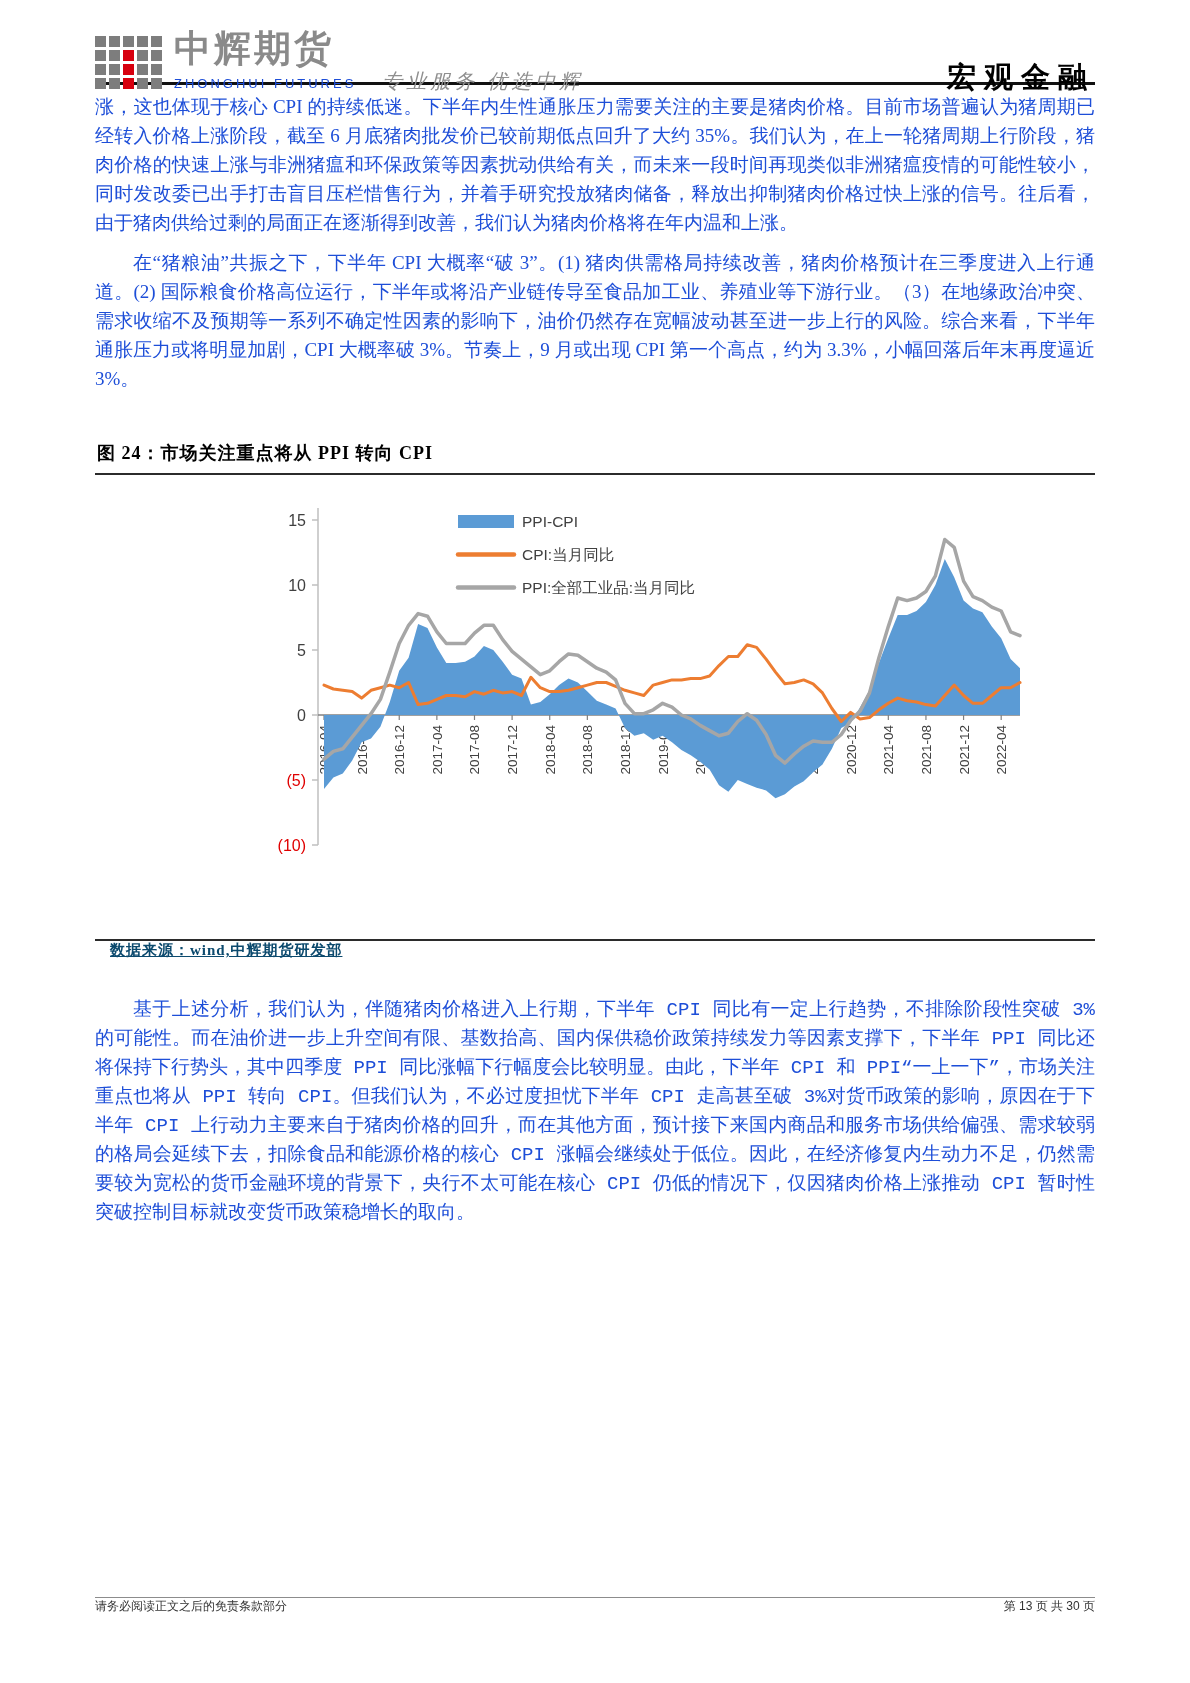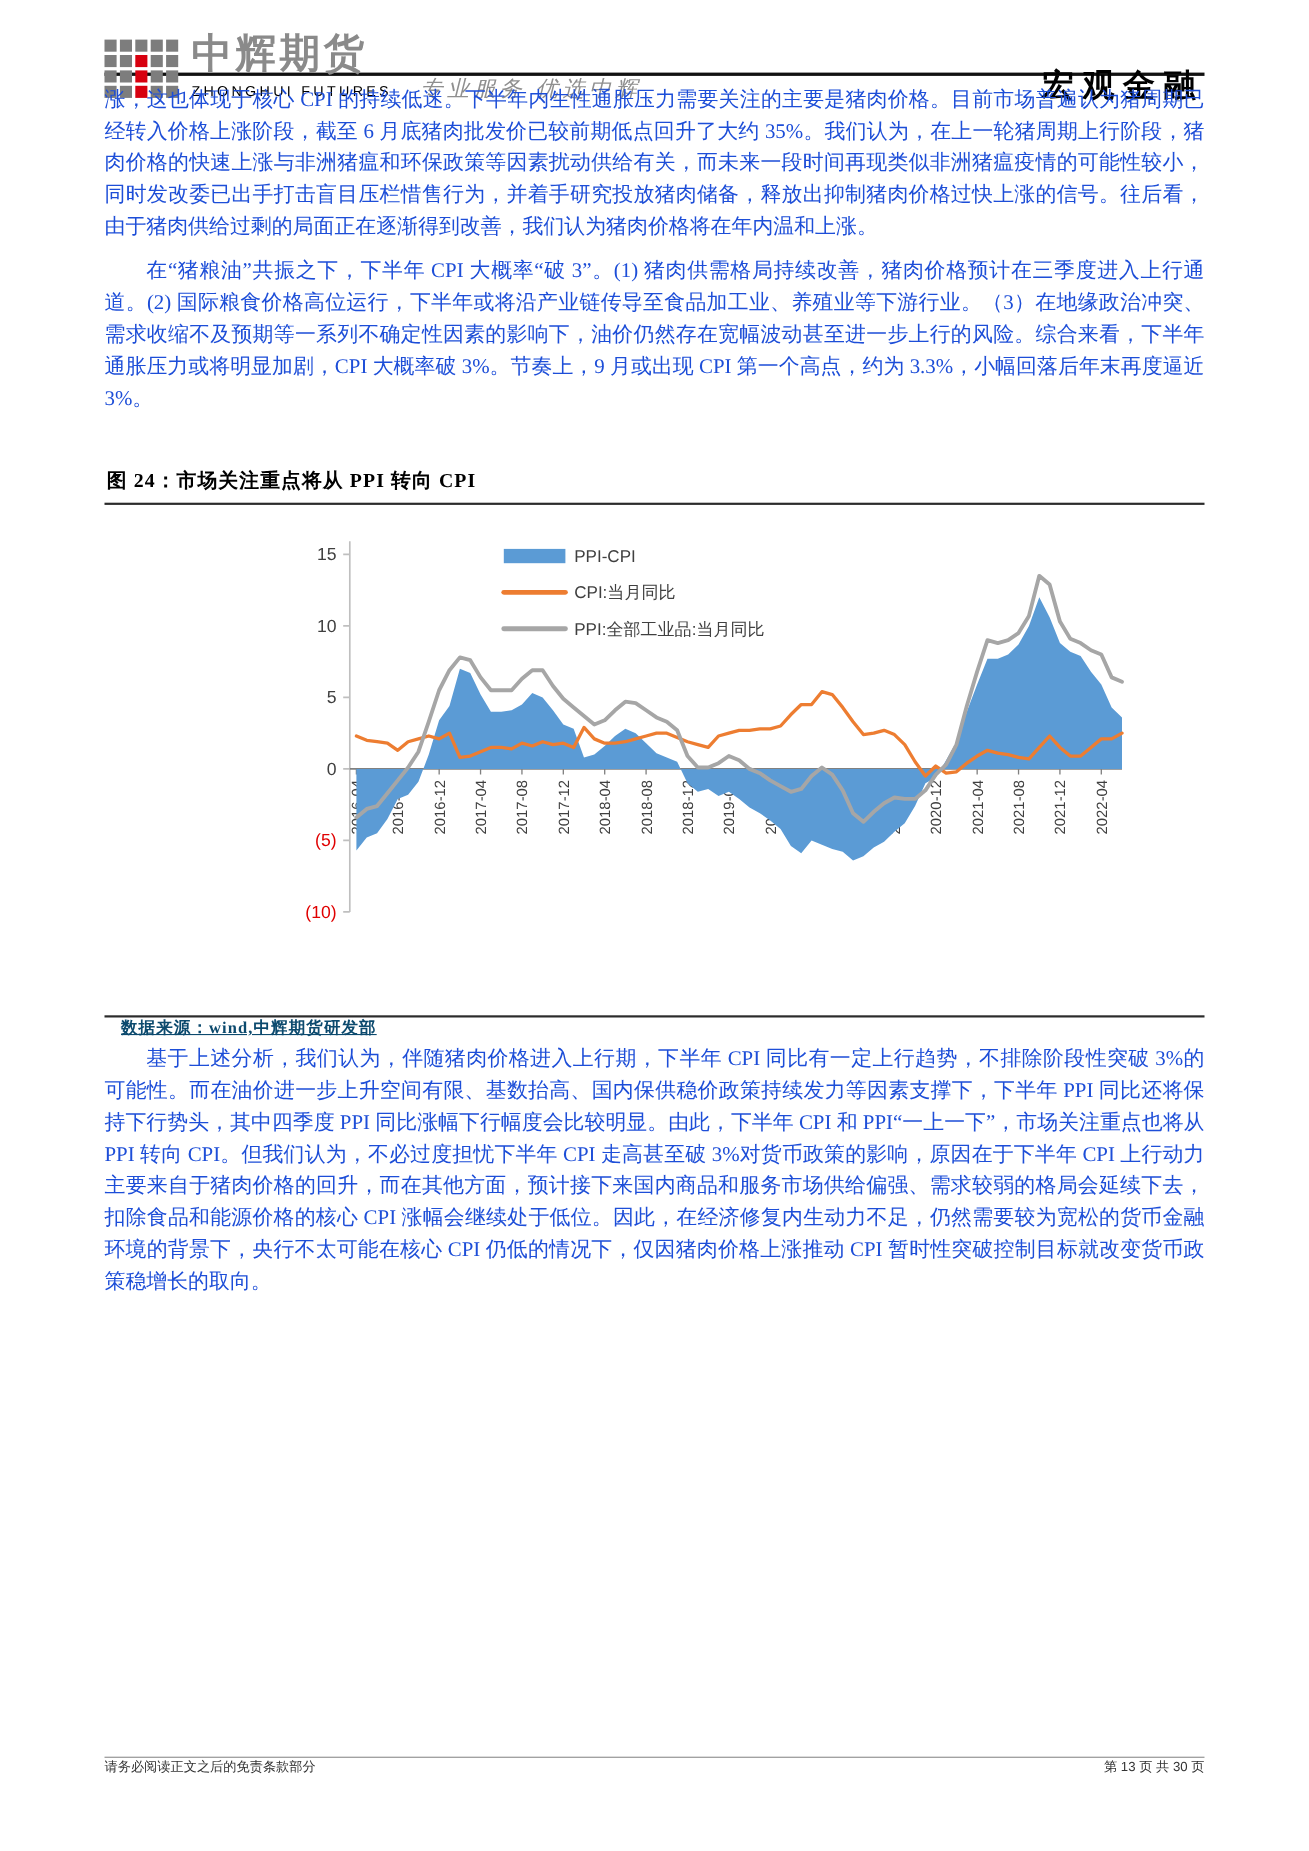--- a/index.html
+++ b/index.html
@@ -3,38 +3,38 @@
 <meta charset="utf-8">
 <style>
   * { margin:0; padding:0; box-sizing:border-box; }
   html,body { background:#ffffff; }
   .page{
     position:relative; width:1190px; height:1683px; margin:0 auto;
     background:#ffffff; padding:0 95px;
     font-family:"Liberation Serif", serif; color:#1a1a1a;
   }
   
-  .hdr{ display:flex; justify-content:space-between; align-items:flex-start; padding-top:30px; height:66px; }
+  .hdr{ display:flex; justify-content:space-between; align-items:flex-start; padding-top:30px; height:82px; }
   .logo{ display:flex; align-items:flex-start; gap:12px; }
   .logo-mark{ display:grid; grid-template-columns:repeat(5,11px); grid-auto-rows:11px; gap:3px; margin-top:6px; }
   .logo-mark i{ background:#7d7d7d; display:block; }
   .logo-mark i.r{ background:#d7000f; }
   .logo-text{ line-height:1; }
   .logo-cn{ font-size:37px; font-weight:700; color:#8a8a8a; letter-spacing:3px; font-family:"Liberation Sans",sans-serif; }
   .logo-sub{ display:flex; align-items:baseline; gap:26px; margin-top:4px; }
-  .logo-en{ font-size:13px; letter-spacing:3px; color:#000000; font-family:"Liberation Sans",sans-serif; }
+  .logo-en{ font-size:13px; letter-spacing:3px; color:#1d4ed8; font-family:"Liberation Sans",sans-serif; }
   .logo-slogan{ font-size:20px; font-style:italic; color:#8f8f8f; letter-spacing:4px; }
   .section-label{ font-size:29px; font-weight:900; letter-spacing:8px; color:#000; margin-top:28px; font-family:"Liberation Serif",serif; }
   .header-rule{ height:3px; background:#111; margin-top:0; }
   
   .para{ font-size:19px; line-height:29px; text-align:justify; color:#1d4ed8; }
   .para.indent{ text-indent:2em; }
   .p1{ margin-top:7px; }
   .p2{ margin-top:11px; }
-  .p3{ margin-top:4px; }
+  .p3{ margin-top:36px;font-family:Liberation Mono, monospace; }
   
   .figure{ margin-top:48px; }
   .fig-title{ font-size:18px; font-weight:700; color:#000; padding-left:2px; letter-spacing:1px; }
   .fig-rule{ height:2px; background:#2b2b2b; }
   .fig-rule.top{ margin-top:8px; }
   .chart-wrap{ height:464px; position:relative; }
   .chart-wrap svg{ position:absolute; left:153px; top:0; }
   .fig-source{ font-size:15px; font-weight:700; margin-top:0; padding-left:15px; letter-spacing:1px; color:#0c4a6e;text-decoration:underline; }
   
   .footer{ position:absolute; left:95px; right:95px; top:1597px; }

